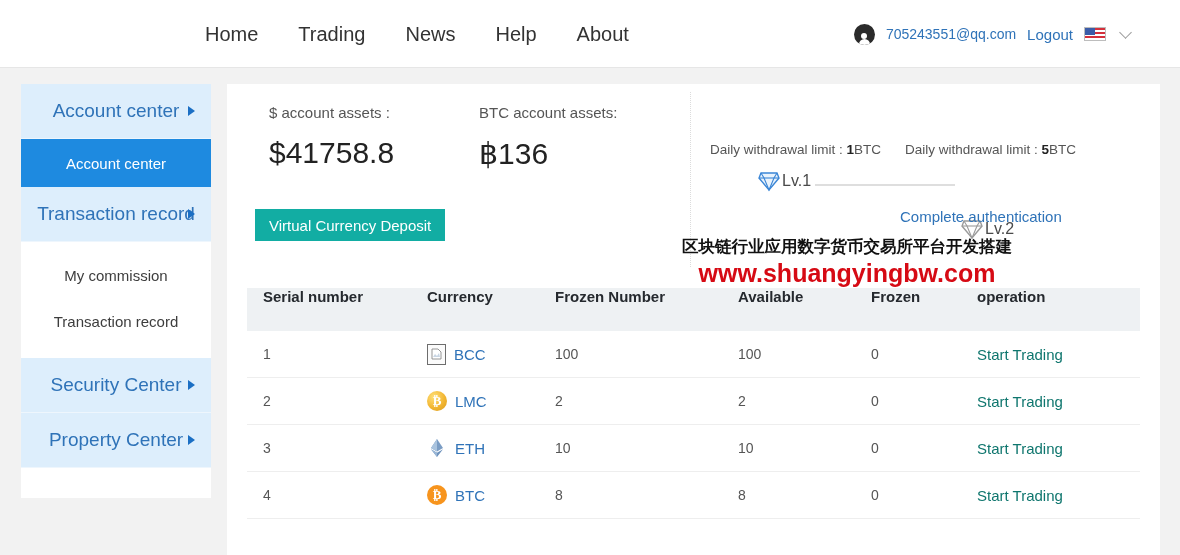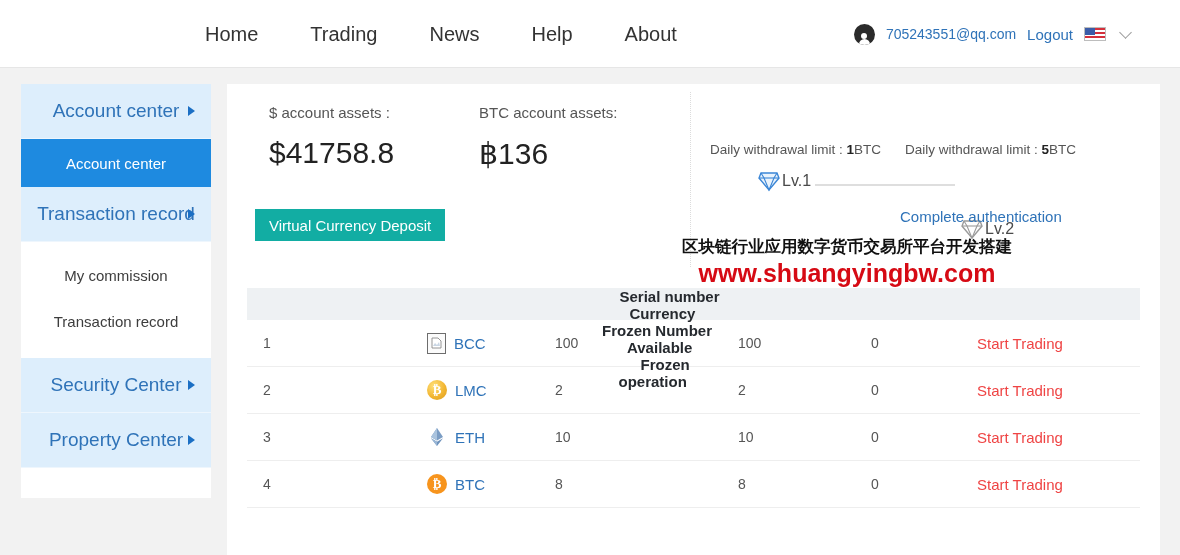--- a/index.html
+++ b/index.html
@@ -14,21 +14,21 @@
   
   .header {
     position: absolute; left: 0; top: 0;
     width: 1180px; height: 68px;
     background: #ffffff;
     border-bottom: 1px solid #e6e6e6;
   }
   .nav {
     position: absolute; left: 205px; top: 0;
     height: 68px;
-    display: flex; align-items: center; gap: 52px;
+    display: flex; align-items: center; gap: 40px;
   }
   .nav-item {
     font-size: 20px; color: #333333;
     cursor: pointer; white-space: nowrap;
   }
   .user-area {
     position: absolute; right: 50px; top: 0;
     height: 68px;
     display: flex; align-items: center; gap: 11px;
   }
@@ -171,37 +171,37 @@
     white-space: nowrap; letter-spacing: 0px;
   }
   .wm-url {
     font-size: 25px; font-weight: bold; color: #d60a14;
     white-space: nowrap; margin-top: 1px;
   }
 
   
   .table { position: absolute; left: 20px; top: 204px; width: 893px; }
   .thead {
-    background: #eef1f3; height: 32px;
-    display: flex; align-items: center; flex-direction: column;
+    background: #eef1f3; height: 43px;
+    display: flex; align-items: flex-start;
   }
   .thead .cell { font-size: 15px; color: #25292e; font-weight: bold; }
   .trow {
     height: 47px; display: flex; align-items: center;
     border-bottom: 1px solid #eeeeee;
   }
   .cell { font-size: 14px; color: #555555; }
   .c-serial { width: 180px; padding-left: 16px; }
   .c-currency { width: 128px; display: flex; align-items: center; gap: 8px; }
   .c-total { width: 183px; }
   .c-avail { width: 133px; }
   .c-frozen { width: 106px; }
   .c-op { width: 150px; }
   .cur-name { font-size: 15px; color: #2f73b8; }
-  .start-trading { font-size: 15px; color: #ef4444; cursor: pointer; }
+  .start-trading { font-size: 15px; color: #0f766e; cursor: pointer; }
 
   .coin { width: 20px; height: 20px; flex: 0 0 auto; }
   .coin-broken {
     width: 19px; height: 21px;
     border: 1px solid #6d6d6d; background: #fbfbfb;
     display: flex; align-items: center; justify-content: center;
   }
   .coin-lmc {
     border-radius: 50%;
     background: radial-gradient(circle at 35% 30%, #ffe07a 0%, #f2b632 55%, #d99a1c 100%);

